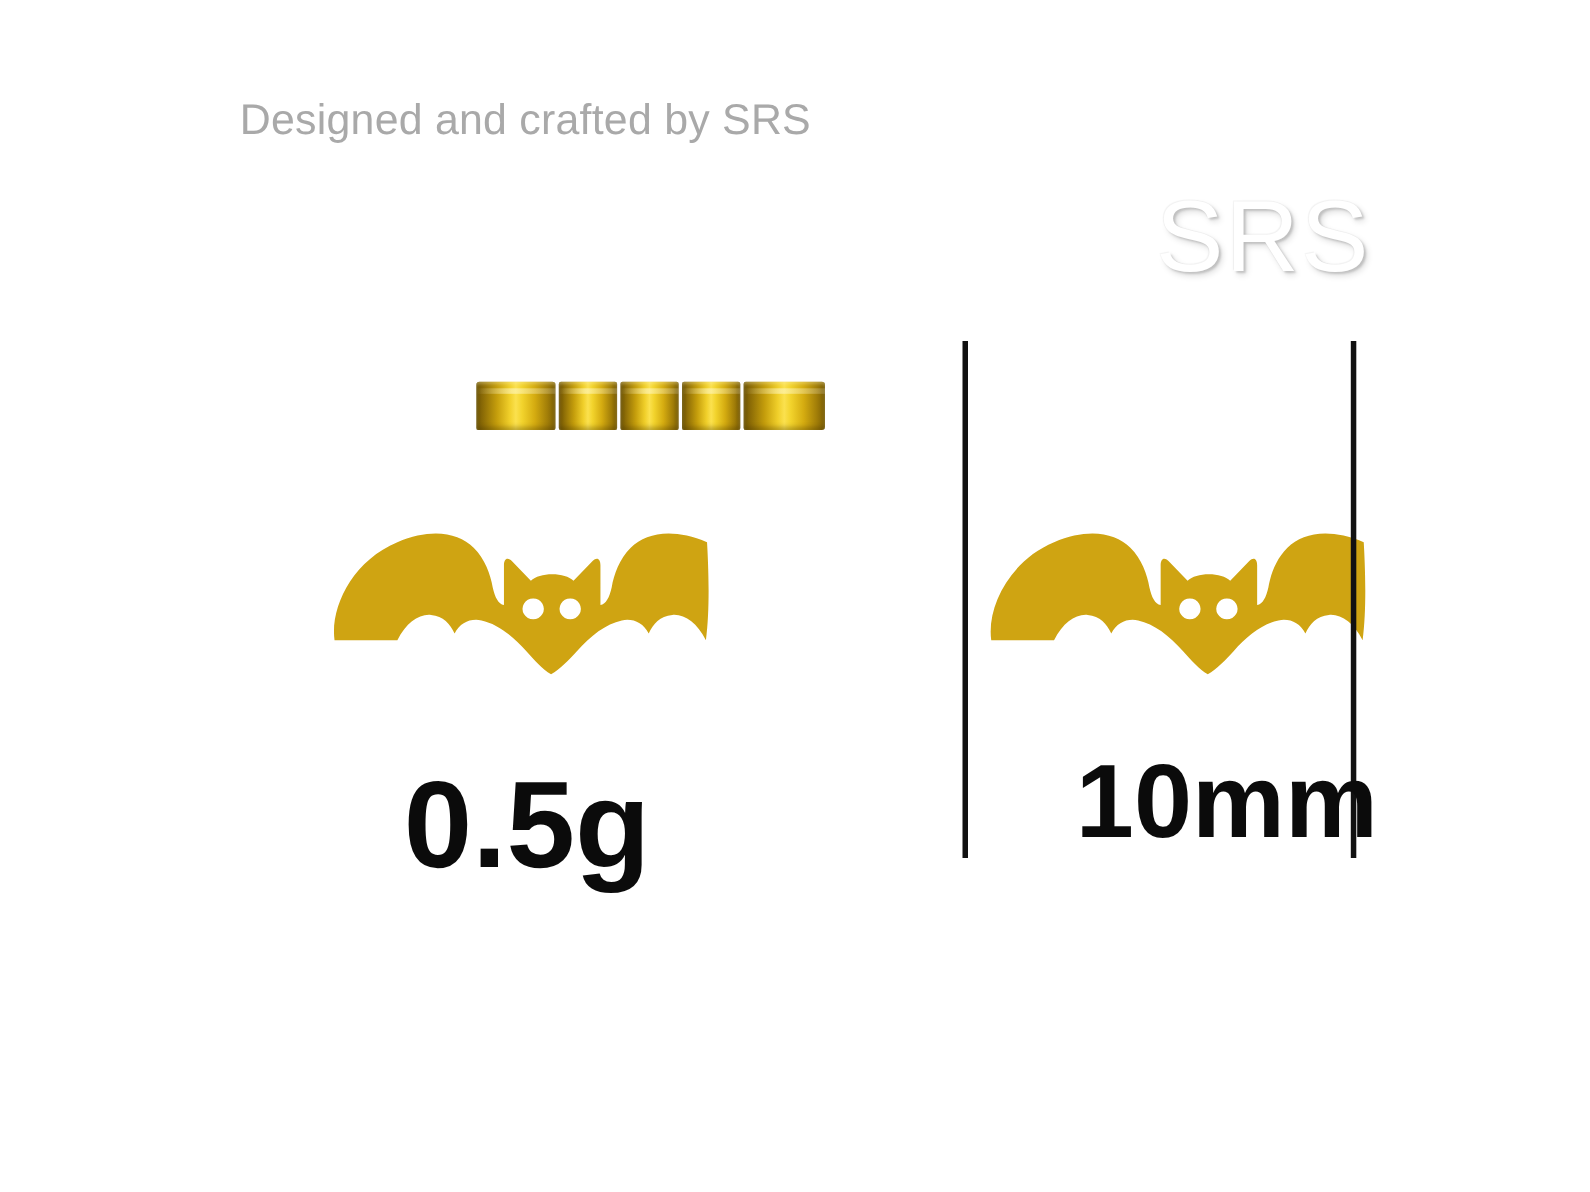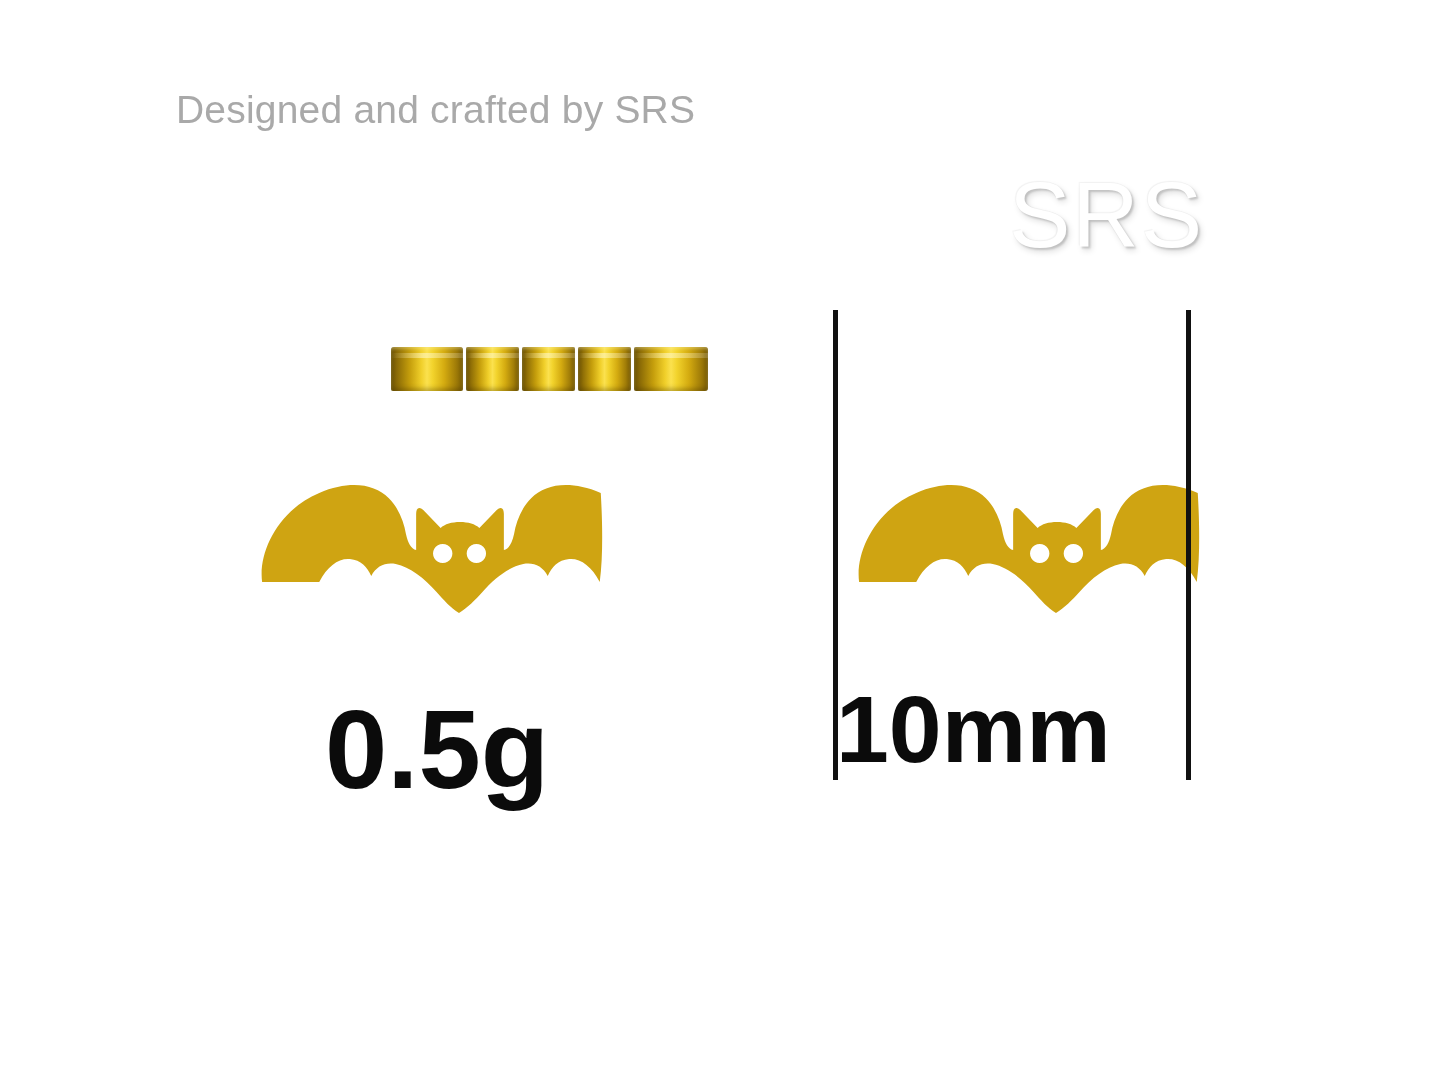--- a/index.html
+++ b/index.html
@@ -9,20 +9,21 @@
   }
   body {
     font-family: "Liberation Sans", sans-serif;
   }
   #page {
     position: relative;
     width: 1239px;
     height: 1084px;
     background: #ffffff;
     overflow: hidden;
+    margin-left: 42px;
   }
 
   
   #credit-line {
     position: absolute;
     left: 176px;
     top: 88px;
     font-size: 39px;
     font-weight: 400;
     color: #a9a9a9;
@@ -106,21 +107,21 @@
     font-weight: 700;
     white-space: nowrap;
     line-height: 1;
   }
   #weight-label {
     left: 325px;
     top: 694px;
     font-size: 112px;
   }
   #size-label {
-    left: 836px;
+    left: 936px;
     top: 682px;
     font-size: 95px;
   }
 </style>
 </head>
 <body>
 
 <div id="page">
 
   <div id="credit-line">Designed and crafted by SRS</div>

